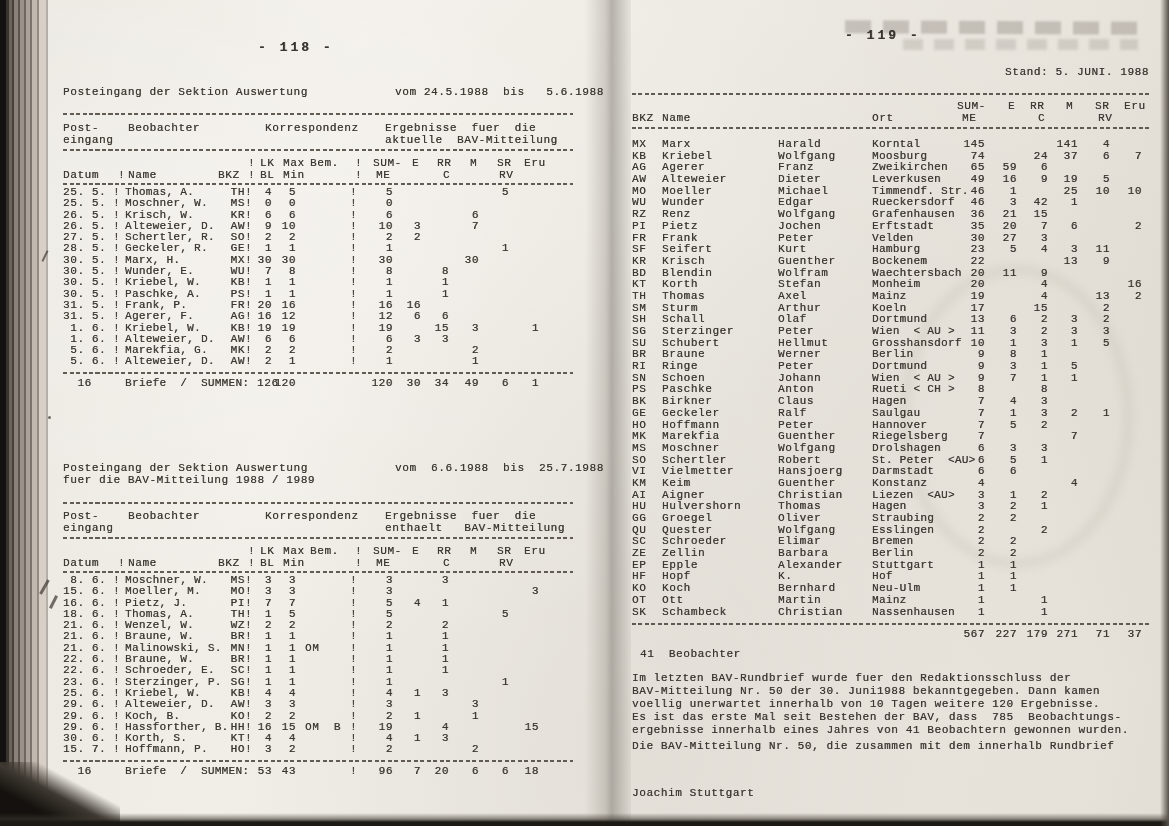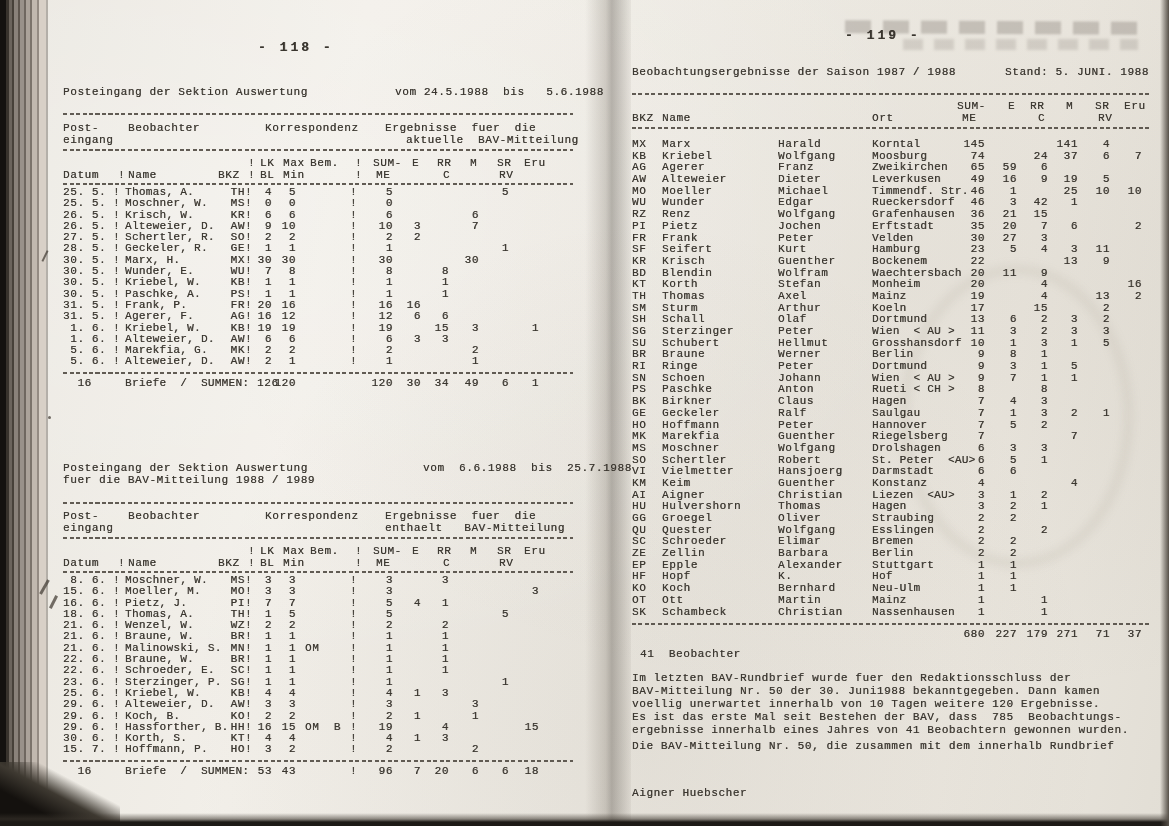--- a/index.html
+++ b/index.html
@@ -95,21 +95,21 @@
     
     <div class="tbl" style="left:63px; top:86px;">
       <span class="abs" style="left:0; top:0;">Posteingang der Sektion Auswertung</span>
       <span class="abs" style="left:332px; top:0;">vom 24.5.1988  bis   5.6.1988</span>
       <div class="dash" style="left:0; top:27px; width:510px;"></div>
       <span class="abs" style="left:0; top:36px;">Post-</span>
       <span class="abs" style="left:65px; top:36px;">Beobachter</span>
       <span class="abs" style="left:202px; top:36px;">Korrespondenz</span>
       <span class="abs" style="left:322px; top:36px;">Ergebnisse  fuer  die</span>
       <span class="abs" style="left:0; top:48px;">eingang</span>
-      <span class="abs" style="left:322px; top:48px;margin-left:21px;">aktuelle  BAV-Mitteilung</span>
+      <span class="abs" style="left:322px; top:48px;">aktuelle  BAV-Mitteilung</span>
       <div class="dash" style="left:0; top:63px; width:510px;"></div>
       <span class="abs" style="left:185px; top:71px;">!</span>
       <span class="abs" style="left:197px; top:71px;">LK</span>
       <span class="abs" style="left:220px; top:71px;">Max</span>
       <span class="abs" style="left:247px; top:71px;">Bem.</span>
       <span class="abs" style="left:292px; top:71px;">!</span>
       <span class="abs" style="left:310px; top:71px;">SUM-</span>
       <span class="abs" style="left:349px; top:71px;">E</span>
       <span class="abs" style="left:374px; top:71px;">RR</span>
       <span class="abs" style="left:407px; top:71px;">M</span>
@@ -129,21 +129,21 @@
       <div class="dash" style="left:0; top:97px; width:510px;"></div>
       <div class="abs rows118" style="left:0; top:101px; width:476px;"><div><span>25. 5.</span><span>!</span><span>Thomas, A.</span><span>TH</span><span>!</span><span>4</span><span>5</span><span></span><span>!</span><span>5</span><span></span><span></span><span></span><span>5</span><span></span></div><div><span>25. 5.</span><span>!</span><span>Moschner, W.</span><span>MS</span><span>!</span><span>0</span><span>0</span><span></span><span>!</span><span>0</span><span></span><span></span><span></span><span></span><span></span></div><div><span>26. 5.</span><span>!</span><span>Krisch, W.</span><span>KR</span><span>!</span><span>6</span><span>6</span><span></span><span>!</span><span>6</span><span></span><span></span><span>6</span><span></span><span></span></div><div><span>26. 5.</span><span>!</span><span>Alteweier, D.</span><span>AW</span><span>!</span><span>9</span><span>10</span><span></span><span>!</span><span>10</span><span>3</span><span></span><span>7</span><span></span><span></span></div><div><span>27. 5.</span><span>!</span><span>Schertler, R.</span><span>SO</span><span>!</span><span>2</span><span>2</span><span></span><span>!</span><span>2</span><span>2</span><span></span><span></span><span></span><span></span></div><div><span>28. 5.</span><span>!</span><span>Geckeler, R.</span><span>GE</span><span>!</span><span>1</span><span>1</span><span></span><span>!</span><span>1</span><span></span><span></span><span></span><span>1</span><span></span></div><div><span>30. 5.</span><span>!</span><span>Marx, H.</span><span>MX</span><span>!</span><span>30</span><span>30</span><span></span><span>!</span><span>30</span><span></span><span></span><span>30</span><span></span><span></span></div><div><span>30. 5.</span><span>!</span><span>Wunder, E.</span><span>WU</span><span>!</span><span>7</span><span>8</span><span></span><span>!</span><span>8</span><span></span><span>8</span><span></span><span></span><span></span></div><div><span>30. 5.</span><span>!</span><span>Kriebel, W.</span><span>KB</span><span>!</span><span>1</span><span>1</span><span></span><span>!</span><span>1</span><span></span><span>1</span><span></span><span></span><span></span></div><div><span>30. 5.</span><span>!</span><span>Paschke, A.</span><span>PS</span><span>!</span><span>1</span><span>1</span><span></span><span>!</span><span>1</span><span></span><span>1</span><span></span><span></span><span></span></div><div><span>31. 5.</span><span>!</span><span>Frank, P.</span><span>FR</span><span>!</span><span>20</span><span>16</span><span></span><span>!</span><span>16</span><span>16</span><span></span><span></span><span></span><span></span></div><div><span>31. 5.</span><span>!</span><span>Agerer, F.</span><span>AG</span><span>!</span><span>16</span><span>12</span><span></span><span>!</span><span>12</span><span>6</span><span>6</span><span></span><span></span><span></span></div><div><span> 1. 6.</span><span>!</span><span>Kriebel, W.</span><span>KB</span><span>!</span><span>19</span><span>19</span><span></span><span>!</span><span>19</span><span></span><span>15</span><span>3</span><span></span><span>1</span></div><div><span> 1. 6.</span><span>!</span><span>Alteweier, D.</span><span>AW</span><span>!</span><span>6</span><span>6</span><span></span><span>!</span><span>6</span><span>3</span><span>3</span><span></span><span></span><span></span></div><div><span> 5. 6.</span><span>!</span><span>Marekfia, G.</span><span>MK</span><span>!</span><span>2</span><span>2</span><span></span><span>!</span><span>2</span><span></span><span></span><span>2</span><span></span><span></span></div><div><span> 5. 6.</span><span>!</span><span>Alteweier, D.</span><span>AW</span><span>!</span><span>2</span><span>1</span><span></span><span>!</span><span>1</span><span></span><span></span><span>1</span><span></span><span></span></div></div>
       <div class="dash" style="left:0; top:286px; width:510px;"></div>
       <div class="abs rows118" style="left:0; top:292px; width:476px;"><div><span>  16</span><span></span><span>Briefe  /  SUMMEN:</span><span></span><span></span><span>126</span><span>120</span><span></span><span></span><span>120</span><span>30</span><span>34</span><span>49</span><span>6</span><span>1</span></div></div>
     </div>
 
     
     <div class="tbl" style="left:63px; top:462px;">
       <span class="abs" style="left:0; top:0;">Posteingang der Sektion Auswertung</span>
       <span class="abs" style="left:0; top:12px;">fuer die BAV-Mitteilung 1988 / 1989</span>
-      <span class="abs" style="left:332px; top:0;margin-left:28px;">vom  6.6.1988  bis  25.7.1988</span>
+      <span class="abs" style="left:332px; top:0;">vom  6.6.1988  bis  25.7.1988</span>
       <div class="dash" style="left:0; top:40px; width:510px;"></div>
       <span class="abs" style="left:0; top:48px;">Post-</span>
       <span class="abs" style="left:65px; top:48px;">Beobachter</span>
       <span class="abs" style="left:202px; top:48px;">Korrespondenz</span>
       <span class="abs" style="left:322px; top:48px;">Ergebnisse  fuer  die</span>
       <span class="abs" style="left:0; top:60px;">eingang</span>
       <span class="abs" style="left:322px; top:60px;">enthaelt   BAV-Mitteilung</span>
       <div class="dash" style="left:0; top:75px; width:510px;"></div>
       <span class="abs" style="left:185px; top:83px;">!</span>
       <span class="abs" style="left:197px; top:83px;">LK</span>
@@ -171,39 +171,38 @@
       <div class="abs rows118" style="left:0; top:113px; width:476px;"><div><span> 8. 6.</span><span>!</span><span>Moschner, W.</span><span>MS</span><span>!</span><span>3</span><span>3</span><span></span><span>!</span><span>3</span><span></span><span>3</span><span></span><span></span><span></span></div><div><span>15. 6.</span><span>!</span><span>Moeller, M.</span><span>MO</span><span>!</span><span>3</span><span>3</span><span></span><span>!</span><span>3</span><span></span><span></span><span></span><span></span><span>3</span></div><div><span>16. 6.</span><span>!</span><span>Pietz, J.</span><span>PI</span><span>!</span><span>7</span><span>7</span><span></span><span>!</span><span>5</span><span>4</span><span>1</span><span></span><span></span><span></span></div><div><span>18. 6.</span><span>!</span><span>Thomas, A.</span><span>TH</span><span>!</span><span>1</span><span>5</span><span></span><span>!</span><span>5</span><span></span><span></span><span></span><span>5</span><span></span></div><div><span>21. 6.</span><span>!</span><span>Wenzel, W.</span><span>WZ</span><span>!</span><span>2</span><span>2</span><span></span><span>!</span><span>2</span><span></span><span>2</span><span></span><span></span><span></span></div><div><span>21. 6.</span><span>!</span><span>Braune, W.</span><span>BR</span><span>!</span><span>1</span><span>1</span><span></span><span>!</span><span>1</span><span></span><span>1</span><span></span><span></span><span></span></div><div><span>21. 6.</span><span>!</span><span>Malinowski, S.</span><span>MN</span><span>!</span><span>1</span><span>1</span><span>OM</span><span>!</span><span>1</span><span></span><span>1</span><span></span><span></span><span></span></div><div><span>22. 6.</span><span>!</span><span>Braune, W.</span><span>BR</span><span>!</span><span>1</span><span>1</span><span></span><span>!</span><span>1</span><span></span><span>1</span><span></span><span></span><span></span></div><div><span>22. 6.</span><span>!</span><span>Schroeder, E.</span><span>SC</span><span>!</span><span>1</span><span>1</span><span></span><span>!</span><span>1</span><span></span><span>1</span><span></span><span></span><span></span></div><div><span>23. 6.</span><span>!</span><span>Sterzinger, P.</span><span>SG</span><span>!</span><span>1</span><span>1</span><span></span><span>!</span><span>1</span><span></span><span></span><span></span><span>1</span><span></span></div><div><span>25. 6.</span><span>!</span><span>Kriebel, W.</span><span>KB</span><span>!</span><span>4</span><span>4</span><span></span><span>!</span><span>4</span><span>1</span><span>3</span><span></span><span></span><span></span></div><div><span>29. 6.</span><span>!</span><span>Alteweier, D.</span><span>AW</span><span>!</span><span>3</span><span>3</span><span></span><span>!</span><span>3</span><span></span><span></span><span>3</span><span></span><span></span></div><div><span>29. 6.</span><span>!</span><span>Koch, B.</span><span>KO</span><span>!</span><span>2</span><span>2</span><span></span><span>!</span><span>2</span><span>1</span><span></span><span>1</span><span></span><span></span></div><div><span>29. 6.</span><span>!</span><span>Hassforther, B.</span><span>HH</span><span>!</span><span>16</span><span>15</span><span>OM  B</span><span>!</span><span>19</span><span></span><span>4</span><span></span><span></span><span>15</span></div><div><span>30. 6.</span><span>!</span><span>Korth, S.</span><span>KT</span><span>!</span><span>4</span><span>4</span><span></span><span>!</span><span>4</span><span>1</span><span>3</span><span></span><span></span><span></span></div><div><span>15. 7.</span><span>!</span><span>Hoffmann, P.</span><span>HO</span><span>!</span><span>3</span><span>2</span><span></span><span>!</span><span>2</span><span></span><span></span><span>2</span><span></span><span></span></div></div>
       <div class="dash" style="left:0; top:298px; width:510px;"></div>
       <div class="abs rows118" style="left:0; top:304px; width:476px;"><div><span>  16</span><span></span><span>Briefe  /  SUMMEN:</span><span></span><span></span><span>53</span><span>43</span><span></span><span>!</span><span>96</span><span>7</span><span>20</span><span>6</span><span>6</span><span>18</span></div></div>
     </div>
   </div>
 
   <div>
     <div class="abs pagenum" style="left:845px; top:28px;">- 119 -</div>
 
     <div class="abs" style="left:632px; top:0; width:520px; height:826px;">
-      <span class="abs" style="left:0; top:66px;">Beobachtungsergebnisse der Saison 1987 / 1988</span>
       <span class="abs" style="left:373px; top:66px;">Stand: 5. JUNI. 1988</span>
       <div class="dash" style="left:0; top:93px; width:520px;"></div>
       <span class="abs" style="left:325px; top:100px;">SUM-</span>
       <span class="abs" style="left:376px; top:100px;">E</span>
       <span class="abs" style="left:398px; top:100px;">RR</span>
       <span class="abs" style="left:434px; top:100px;">M</span>
       <span class="abs" style="left:463px; top:100px;">SR</span>
       <span class="abs" style="left:492px; top:100px;">Eru</span>
       <span class="abs" style="left:0; top:112px;">BKZ</span>
       <span class="abs" style="left:30px; top:112px;">Name</span>
       <span class="abs" style="left:240px; top:112px;">Ort</span>
       <span class="abs" style="left:330px; top:112px;">ME</span>
       <span class="abs" style="left:406px; top:112px;">C</span>
       <span class="abs" style="left:466px; top:112px;">RV</span>
       <div class="dash" style="left:0; top:127px; width:520px;"></div>
       <div class="abs rows119" style="left:0; top:139px; width:510px;"><div><span>MX</span><span>Marx</span><span>Harald</span><span>Korntal</span><span>145</span><span></span><span></span><span>141</span><span>4</span><span></span></div><div><span>KB</span><span>Kriebel</span><span>Wolfgang</span><span>Moosburg</span><span>74</span><span></span><span>24</span><span>37</span><span>6</span><span>7</span></div><div><span>AG</span><span>Agerer</span><span>Franz</span><span>Zweikirchen</span><span>65</span><span>59</span><span>6</span><span></span><span></span><span></span></div><div><span>AW</span><span>Alteweier</span><span>Dieter</span><span>Leverkusen</span><span>49</span><span>16</span><span>9</span><span>19</span><span>5</span><span></span></div><div><span>MO</span><span>Moeller</span><span>Michael</span><span>Timmendf. Str.</span><span>46</span><span>1</span><span></span><span>25</span><span>10</span><span>10</span></div><div><span>WU</span><span>Wunder</span><span>Edgar</span><span>Rueckersdorf</span><span>46</span><span>3</span><span>42</span><span>1</span><span></span><span></span></div><div><span>RZ</span><span>Renz</span><span>Wolfgang</span><span>Grafenhausen</span><span>36</span><span>21</span><span>15</span><span></span><span></span><span></span></div><div><span>PI</span><span>Pietz</span><span>Jochen</span><span>Erftstadt</span><span>35</span><span>20</span><span>7</span><span>6</span><span></span><span>2</span></div><div><span>FR</span><span>Frank</span><span>Peter</span><span>Velden</span><span>30</span><span>27</span><span>3</span><span></span><span></span><span></span></div><div><span>SF</span><span>Seifert</span><span>Kurt</span><span>Hamburg</span><span>23</span><span>5</span><span>4</span><span>3</span><span>11</span><span></span></div><div><span>KR</span><span>Krisch</span><span>Guenther</span><span>Bockenem</span><span>22</span><span></span><span></span><span>13</span><span>9</span><span></span></div><div><span>BD</span><span>Blendin</span><span>Wolfram</span><span>Waechtersbach</span><span>20</span><span>11</span><span>9</span><span></span><span></span><span></span></div><div><span>KT</span><span>Korth</span><span>Stefan</span><span>Monheim</span><span>20</span><span></span><span>4</span><span></span><span></span><span>16</span></div><div><span>TH</span><span>Thomas</span><span>Axel</span><span>Mainz</span><span>19</span><span></span><span>4</span><span></span><span>13</span><span>2</span></div><div><span>SM</span><span>Sturm</span><span>Arthur</span><span>Koeln</span><span>17</span><span></span><span>15</span><span></span><span>2</span><span></span></div><div><span>SH</span><span>Schall</span><span>Olaf</span><span>Dortmund</span><span>13</span><span>6</span><span>2</span><span>3</span><span>2</span><span></span></div><div><span>SG</span><span>Sterzinger</span><span>Peter</span><span>Wien  &lt; AU &gt;</span><span>11</span><span>3</span><span>2</span><span>3</span><span>3</span><span></span></div><div><span>SU</span><span>Schubert</span><span>Hellmut</span><span>Grosshansdorf</span><span>10</span><span>1</span><span>3</span><span>1</span><span>5</span><span></span></div><div><span>BR</span><span>Braune</span><span>Werner</span><span>Berlin</span><span>9</span><span>8</span><span>1</span><span></span><span></span><span></span></div><div><span>RI</span><span>Ringe</span><span>Peter</span><span>Dortmund</span><span>9</span><span>3</span><span>1</span><span>5</span><span></span><span></span></div><div><span>SN</span><span>Schoen</span><span>Johann</span><span>Wien  &lt; AU &gt;</span><span>9</span><span>7</span><span>1</span><span>1</span><span></span><span></span></div><div><span>PS</span><span>Paschke</span><span>Anton</span><span>Rueti &lt; CH &gt;</span><span>8</span><span></span><span>8</span><span></span><span></span><span></span></div><div><span>BK</span><span>Birkner</span><span>Claus</span><span>Hagen</span><span>7</span><span>4</span><span>3</span><span></span><span></span><span></span></div><div><span>GE</span><span>Geckeler</span><span>Ralf</span><span>Saulgau</span><span>7</span><span>1</span><span>3</span><span>2</span><span>1</span><span></span></div><div><span>HO</span><span>Hoffmann</span><span>Peter</span><span>Hannover</span><span>7</span><span>5</span><span>2</span><span></span><span></span><span></span></div><div><span>MK</span><span>Marekfia</span><span>Guenther</span><span>Riegelsberg</span><span>7</span><span></span><span></span><span>7</span><span></span><span></span></div><div><span>MS</span><span>Moschner</span><span>Wolfgang</span><span>Drolshagen</span><span>6</span><span>3</span><span>3</span><span></span><span></span><span></span></div><div><span>SO</span><span>Schertler</span><span>Robert</span><span>St. Peter  &lt;AU&gt;</span><span>6</span><span>5</span><span>1</span><span></span><span></span><span></span></div><div><span>VI</span><span>Vielmetter</span><span>Hansjoerg</span><span>Darmstadt</span><span>6</span><span>6</span><span></span><span></span><span></span><span></span></div><div><span>KM</span><span>Keim</span><span>Guenther</span><span>Konstanz</span><span>4</span><span></span><span></span><span>4</span><span></span><span></span></div><div><span>AI</span><span>Aigner</span><span>Christian</span><span>Liezen  &lt;AU&gt;</span><span>3</span><span>1</span><span>2</span><span></span><span></span><span></span></div><div><span>HU</span><span>Hulvershorn</span><span>Thomas</span><span>Hagen</span><span>3</span><span>2</span><span>1</span><span></span><span></span><span></span></div><div><span>GG</span><span>Groegel</span><span>Oliver</span><span>Straubing</span><span>2</span><span>2</span><span></span><span></span><span></span><span></span></div><div><span>QU</span><span>Quester</span><span>Wolfgang</span><span>Esslingen</span><span>2</span><span></span><span>2</span><span></span><span></span><span></span></div><div><span>SC</span><span>Schroeder</span><span>Elimar</span><span>Bremen</span><span>2</span><span>2</span><span></span><span></span><span></span><span></span></div><div><span>ZE</span><span>Zellin</span><span>Barbara</span><span>Berlin</span><span>2</span><span>2</span><span></span><span></span><span></span><span></span></div><div><span>EP</span><span>Epple</span><span>Alexander</span><span>Stuttgart</span><span>1</span><span>1</span><span></span><span></span><span></span><span></span></div><div><span>HF</span><span>Hopf</span><span>K.</span><span>Hof</span><span>1</span><span>1</span><span></span><span></span><span></span><span></span></div><div><span>KO</span><span>Koch</span><span>Bernhard</span><span>Neu-Ulm</span><span>1</span><span>1</span><span></span><span></span><span></span><span></span></div><div><span>OT</span><span>Ott</span><span>Martin</span><span>Mainz</span><span>1</span><span></span><span>1</span><span></span><span></span><span></span></div><div><span>SK</span><span>Schambeck</span><span>Christian</span><span>Nassenhausen</span><span>1</span><span></span><span>1</span><span></span><span></span><span></span></div></div>
       <div class="dash" style="left:0; top:623px; width:520px;"></div>
-      <div class="abs rows119" style="left:0; top:629px; width:510px;"><div><span></span><span></span><span></span><span></span><span>680</span><span>227</span><span>179</span><span>271</span><span>71</span><span>37</span></div></div>
+      <div class="abs rows119" style="left:0; top:629px; width:510px;"><div><span></span><span></span><span></span><span></span><span>567</span><span>227</span><span>179</span><span>271</span><span>71</span><span>37</span></div></div>
       <span class="abs" style="left:8px; top:648px;">41  Beobachter</span>
       <div class="abs para" style="left:0; top:672px;"><div>Im letzten BAV-Rundbrief wurde fuer den Redaktionsschluss der</div><div>BAV-Mitteilung Nr. 50 der 30. Juni1988 bekanntgegeben. Dann kamen</div><div>voellig unerwartet innerhalb von 10 Tagen weitere 120 Ergebnisse.</div><div>Es ist das erste Mal seit Bestehen der BAV, dass  785  Beobachtungs-</div><div>ergebnisse innerhalb eines Jahres von 41 Beobachtern gewonnen wurden.</div></div>
       <div class="abs para" style="left:0; top:740px;"><div>Die BAV-Mitteilung Nr. 50, die zusammen mit dem innerhalb Rundbrief</div></div>
-      <span class="abs" style="left:0; top:787px;">Aigner Huebscher</span>
+      <span class="abs" style="left:0; top:787px;">Joachim Stuttgart</span>
     </div>
   </div>
 
 </div>
 
 </body></html>

